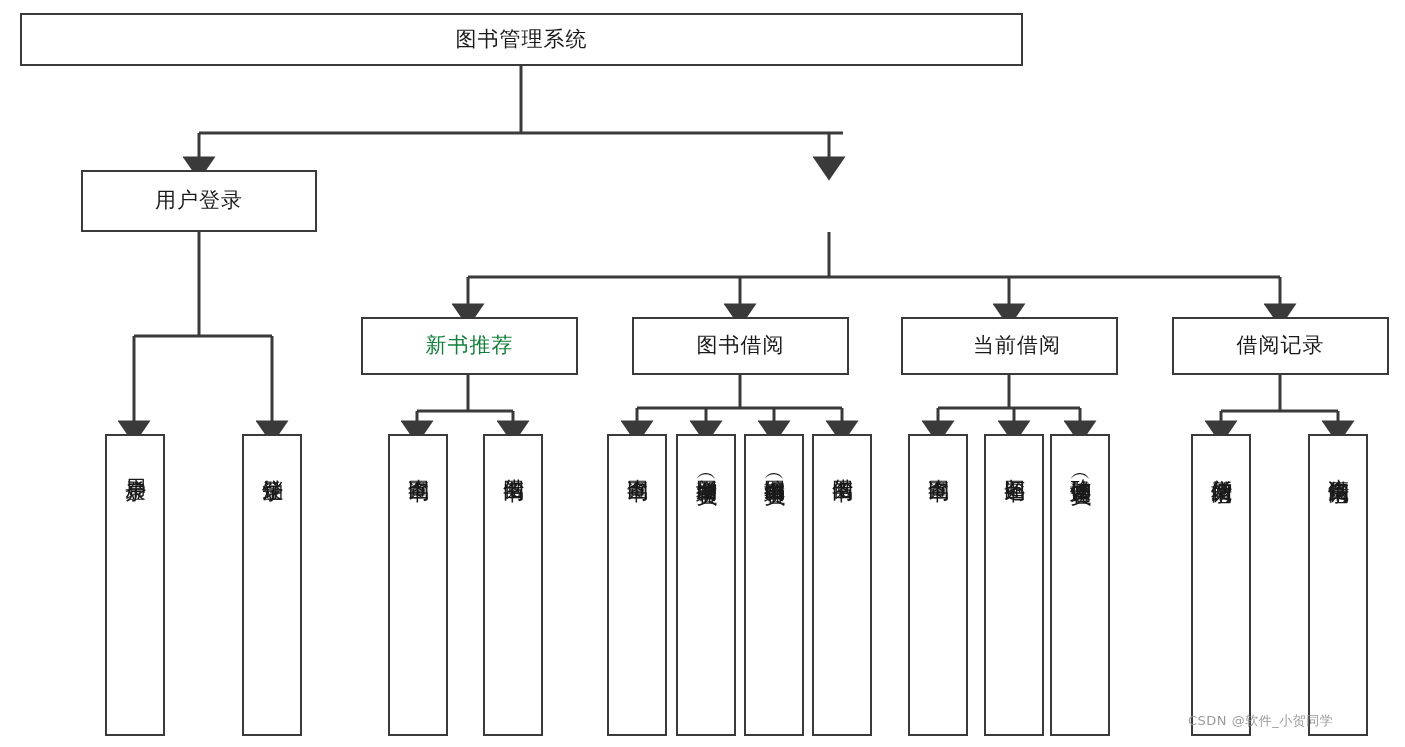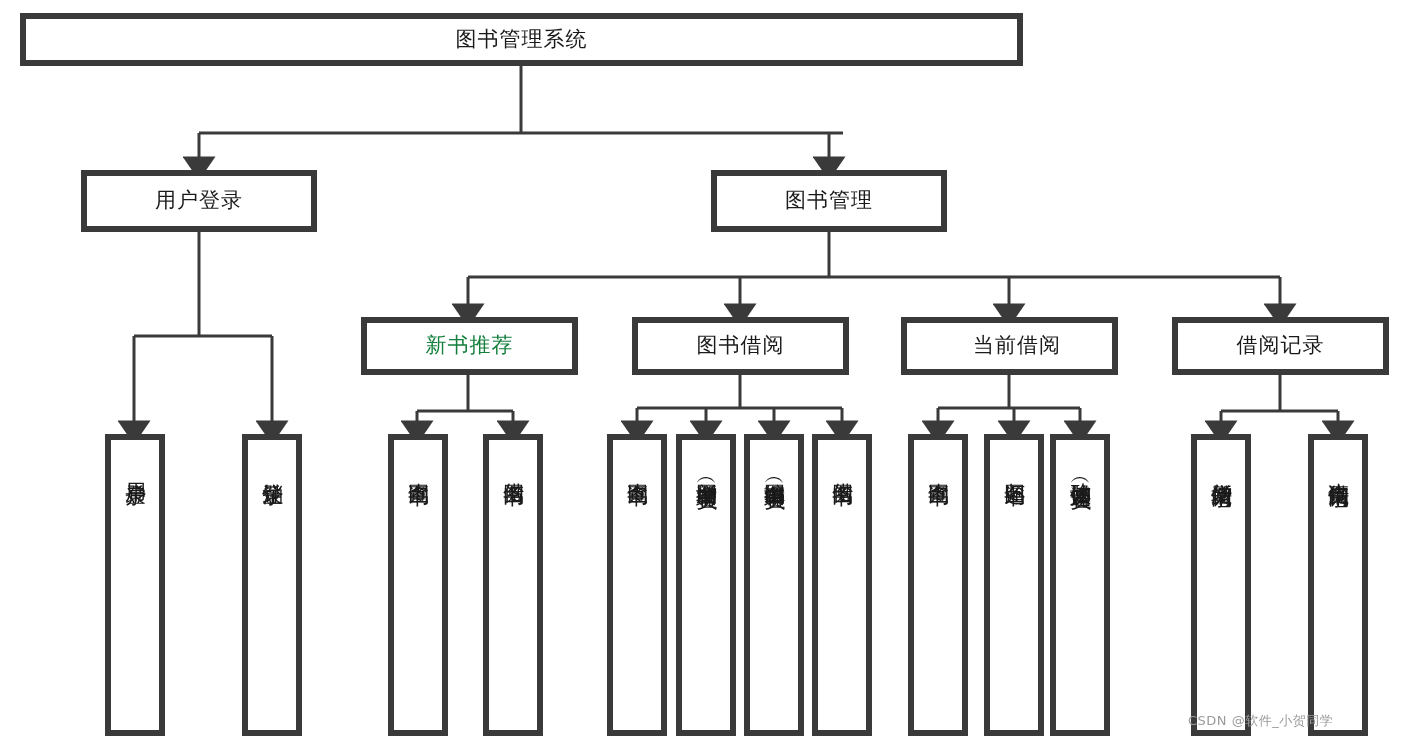--- a/index.html
+++ b/index.html
@@ -22,21 +22,21 @@
     left: 0;
     top: 0;
     width: 1405px;
     height: 747px;
     pointer-events: none;
   }
   .node {
     position: absolute;
     box-sizing: border-box;
     background: #ffffff;
-    border: 6px solid #a3a3a3;
+    border: 2px solid #a3a3a3;
     display: flex;
     align-items: center;
     justify-content: center;
     color: #1a1a1a;
   }
   .node.horiz {
     font-size: 21px;
     letter-spacing: 1px;
     line-height: 1.2;
   }
@@ -119,23 +119,20 @@
     </g>
   </svg>
 
   <div class="node horiz" id="n-root" style="left: 20px; top: 13px; width: 1003px; height: 53px; border-color: rgb(58, 58, 58); background: rgb(255, 255, 255); color: rgb(26, 26, 26);">
     <span>图书管理系统</span>
   </div>
 
   <div class="node horiz" id="n-l2-0" style="left: 81px; top: 170px; width: 236px; height: 62px; border-color: rgb(58, 58, 58); background: rgb(255, 255, 255); color: rgb(26, 26, 26);">
     <span>用户登录</span>
   </div>
-  <div class="node horiz" id="n-l2-1" style="left: 711px; top: 170px; width: 236px; height: 62px; border-color: rgb(58, 58, 58); background: rgb(255, 255, 255); color: rgb(26, 26, 26);">
-    <span>图书管理</span>
-  </div>
 
   <div class="node horiz" id="n-l3-0" style="left: 361px; top: 317px; width: 217px; height: 58px; border-color: rgb(58, 58, 58); background: rgb(255, 255, 255); color: #15803d;">
     <span>新书推荐</span>
   </div>
   <div class="node horiz" id="n-l3-1" style="left: 632px; top: 317px; width: 217px; height: 58px; border-color: rgb(58, 58, 58); background: rgb(255, 255, 255); color: rgb(26, 26, 26);">
     <span>图书借阅</span>
   </div>
   <div class="node horiz" id="n-l3-2" style="left: 901px; top: 317px; width: 217px; height: 58px; border-color: rgb(58, 58, 58); background: rgb(255, 255, 255); color: rgb(26, 26, 26); padding-left: 15px;">
     <span>当前借阅</span>
   </div>

